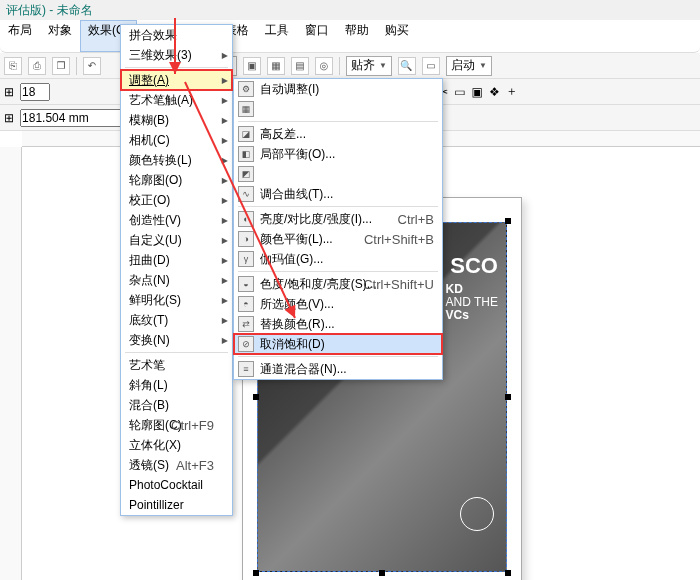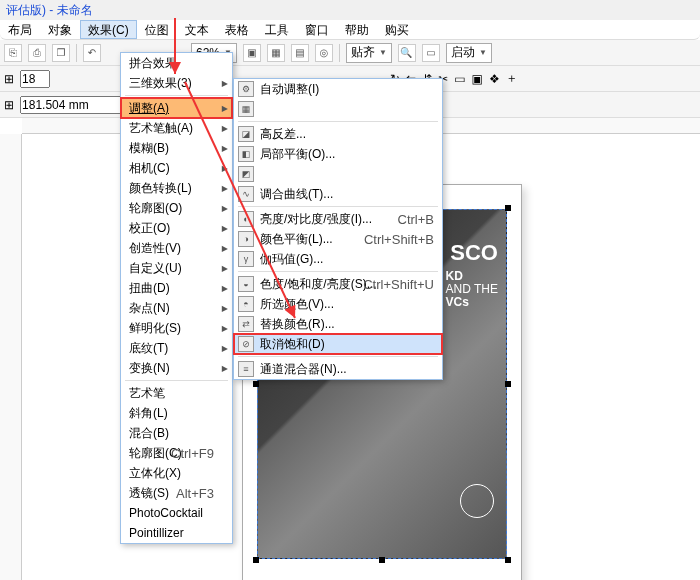--- a/index.html
+++ b/index.html
@@ -1,40 +1,40 @@
 <!DOCTYPE html>
 <html><head>
 <meta charset="utf-8">
 <style>
   * { box-sizing: border-box; margin: 0; padding: 0; font-family: "Microsoft YaHei", SimSun, sans-serif; font-size: 12px; }
   body { background: #fff; width: 700px; height: 580px; overflow: hidden; }
-  .titlebar { height: 20px; padding: 2px 6px; color: #1d4ed8; background: #f0f0f0; }
-  .menubar { height: 20px; display: flex; background: #fff; border-bottom: 1px solid #ddd; border-radius: 6px; }
+  .titlebar { height: 20px; padding: 2px 6px; color: #0f766e; background: #f0f0f0; }
+  .menubar { height: 33px; display: flex; background: #fff; border-bottom: 1px solid #ddd; border-radius: 6px; }
   .menubar .menu { padding: 2px 8px; cursor: default; }
   .menubar .menu.open { background: #dbe9f9; border: 1px solid #9cc0e8; padding: 1px 7px; }
   .toolbars { background: #f5f5f5; border-bottom: 1px solid #ddd; padding: 2px 4px; display: flex; align-items: center; gap: 6px; height: 26px; }
   .toolbars .tbtn { width: 18px; height: 18px; border: 1px solid #ccc; background: #fff; display: inline-flex; align-items: center; justify-content: center; font-size: 10px; color: #555; }
   .toolbars .sep { width: 1px; height: 18px; background: #ccc; }
   .toolbars .combo { height: 20px; border: 1px solid #aaa; background: #fff; display: inline-flex; align-items: center; padding: 0 4px; gap: 4px; }
   .toolbars .combo .arrow { font-size: 8px; color: #555; }
   .property-row { background: #f5f5f5; border-bottom: 1px solid #ddd; padding: 2px 4px; display: flex; align-items: center; gap: 6px; height: 26px; }
   .workspace { position: relative; height: 488px; background: #fff; }
   .ruler-h { position: absolute; left: 22px; right: 0; top: 0; height: 16px; background: #f9f9f9; border-bottom: 1px solid #ccc; }
   .ruler-v { position: absolute; top: 16px; left: 0; bottom: 0; width: 22px; background: #f9f9f9; border-right: 1px solid #ccc; }
   .canvas-area { position: absolute; left: 22px; top: 16px; right: 0; bottom: 0; background: #fff; }
   .page { position: absolute; left: 220px; top: 50px; width: 280px; height: 400px; background: #fff; border: 1px solid #aaa; box-shadow: 4px 4px 8px rgba(0,0,0,0.15); display:flex; align-items:center; justify-content:center; }
   .page .photo { width: 250px; height: 350px; background: linear-gradient(135deg,#222 0%,#444 40%,#666 41%,#888 60%,#555 100%); border: 1px dashed #3a76d6; position: relative; }
   .page .photo .ovtext { position: absolute; right: 8px; top: 30px; color: #fff; font-weight: bold; font-size: 22px; }
   .page .photo .ovtext2 { position: absolute; right: 8px; top: 60px; color: #fff; font-size: 10px; line-height: 12px; text-align: left; }
   .page .photo .circle { position: absolute; right: 12px; bottom: 40px; width: 34px; height: 34px; border: 1px solid #fff; border-radius: 50%; }
   .handle { position: absolute; width: 6px; height: 6px; background: #000; }
-  .dropdown { position: absolute; top: 52px; left: 120px; width: 113px; background: #fff; border: 1px solid #9cc0e8; box-shadow: 2px 2px 6px rgba(0,0,0,0.25); z-index: 50; }
+  .dropdown { position: absolute; top: 24px; left: 120px; width: 113px; background: #fff; border: 1px solid #9cc0e8; box-shadow: 2px 2px 6px rgba(0,0,0,0.25); z-index: 50; }
   .dropdown .ditem { height: 20px; display: flex; align-items: center; padding: 0 8px; cursor: default; position: relative; }
   .dropdown .ditem .arr { position: absolute; right: 4px; font-size: 8px; color: #555; }
-  .dropdown .ditem.hl { background: #fdba74; outline: 2px solid #e33; outline-offset: -1px; text-decoration: underline; }
+  .dropdown .ditem.hl { background: #fef9c3; outline: 2px solid #e33; outline-offset: -1px; text-decoration: underline; }
   .dropdown .sep { height: 1px; background: #ddd; margin: 2px 4px; }
   .dropdown .shortcut { position: absolute; right: 18px; color: #555; font-size: 13px; }
   .submenu { position: absolute; top: 78px; left: 233px; width: 210px; background: #fff; border: 1px solid #9cc0e8; box-shadow: 2px 2px 6px rgba(0,0,0,0.25); z-index: 51; }
   .submenu .sitem { height: 20px; display: flex; align-items: center; padding: 0 6px 0 26px; cursor: default; position: relative; }
   .submenu .sitem .ico { position: absolute; left: 4px; top: 2px; width: 16px; height: 16px; border: 1px solid #999; background: #eee; display:flex; align-items:center; justify-content:center; font-size:9px; color:#555; }
   .submenu .sitem .sc { position: absolute; right: 8px; color: #555; font-size: 13px; }
   .submenu .sitem.hl { background: #cfe3fb; }
   .submenu .sitem.boxed { outline: 2px solid #e33; outline-offset: -1px; }
   .submenu .sep { height: 1px; background: #ddd; margin: 2px 4px; }
   svg.arrow-line { position: absolute; top: 18px; left: 145px; z-index: 60; pointer-events: none; }

